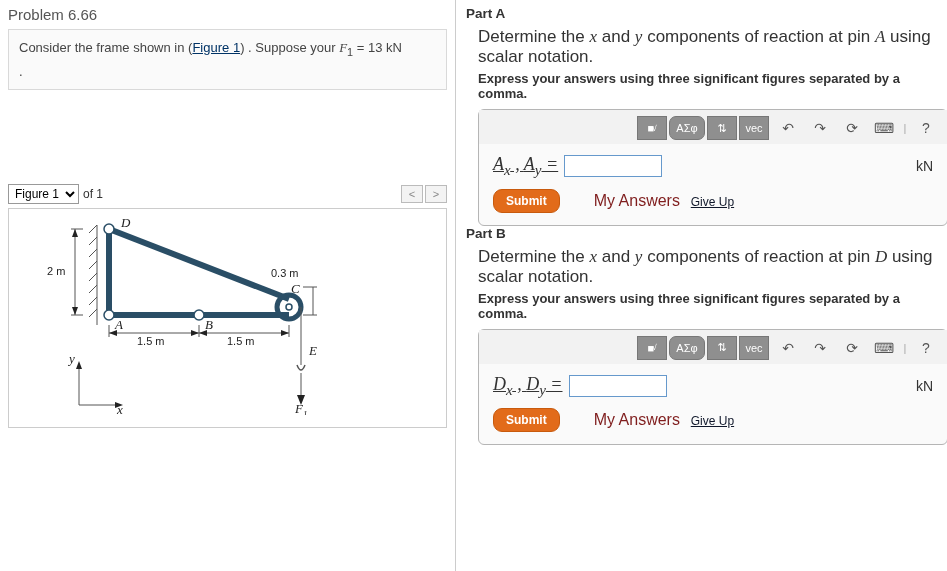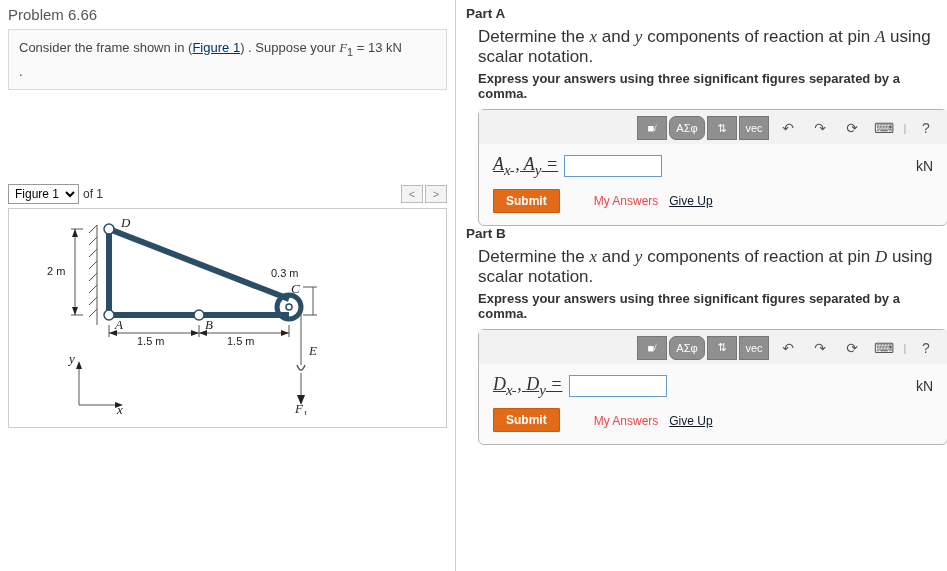--- a/index.html
+++ b/index.html
@@ -17,23 +17,23 @@
   .toolbar { background: #f2f2f2; padding: 6px 8px 4px 158px; display: flex; align-items: center; gap: 2px; }
   .tbtn { display: inline-flex; align-items: center; justify-content: center; min-width: 30px; height: 24px; background: #8f8f8f; color: #fff; font-size: 11px; border: 1px solid #777; cursor: pointer; padding: 0 4px; }
   .tbtn.light { background: transparent; border: none; color: #555; font-size: 14px; }
   .tbtn.sep { background: transparent; border: none; color: #aaa; width: 6px; min-width: 6px; }
   .tbtn.wide { min-width: 36px; border-radius: 7px; }
   .answer-row { padding: 10px 14px; display: flex; align-items: center; }
   .answer-lhs { font-family: 'Times New Roman', serif; font-style: italic; font-size: 18px; margin-right: 6px; white-space: nowrap; text-decoration: underline; }
   .answer-input { width: 98px; height: 22px; border: 1px solid #6699cc; background: #fff; padding: 2px 4px; font-size: 13px; }
   .answer-unit { margin-left: auto; font-size: 14px; }
   .submit-row { padding: 0 14px 12px 14px; display: flex; align-items: center; gap: 34px; }
-  .submit-btn { background: #e26b1a; color: #fff; border: 1px solid #c85a0d; border-radius: 1px; padding: 4px 12px; font-size: 12px; font-weight: bold; cursor: pointer; }
+  .submit-btn { background: #e26b1a; color: #fff; border: 1px solid #c85a0d; border-radius: 9px; padding: 4px 12px; font-size: 12px; font-weight: bold; cursor: pointer; }
   .link-small { color: #0f172a; text-decoration: underline; font-size: 12px; cursor: pointer; }
-  .muted-small { color: #ef4444; font-size: 12px; }
+  .muted-small { color: #7f1d1d; font-size: 16px; }
   .part-b { }
   .figure-bar { display: flex; align-items: center; margin-top: 94px; margin-bottom: 4px; }
   .fig-select { border: 1px solid #999; background: #fff; font-size: 12px; padding: 1px 2px; height: 20px; }
   .fig-of { font-size: 12px; margin-left: 4px; }
   .nav-btns { margin-left: auto; display: flex; gap: 2px; }
   .nav-btn { width: 22px; height: 18px; border: 1px solid #bbb; background: #f3f3f3; color: #888; font-size: 11px; display: inline-flex; align-items: center; justify-content: center; cursor: pointer; }
   .figure-panel { border: 1px solid #ccc; height: 220px; padding: 6px 0 0 30px; position: relative; }
   .fig-svg { width: 340px; height: 200px; }
   .stroke-dark { stroke: #2a4e66; stroke-width: 6; fill: none; }
   .stroke-thin { stroke: #555; stroke-width: 1; fill: none; }

